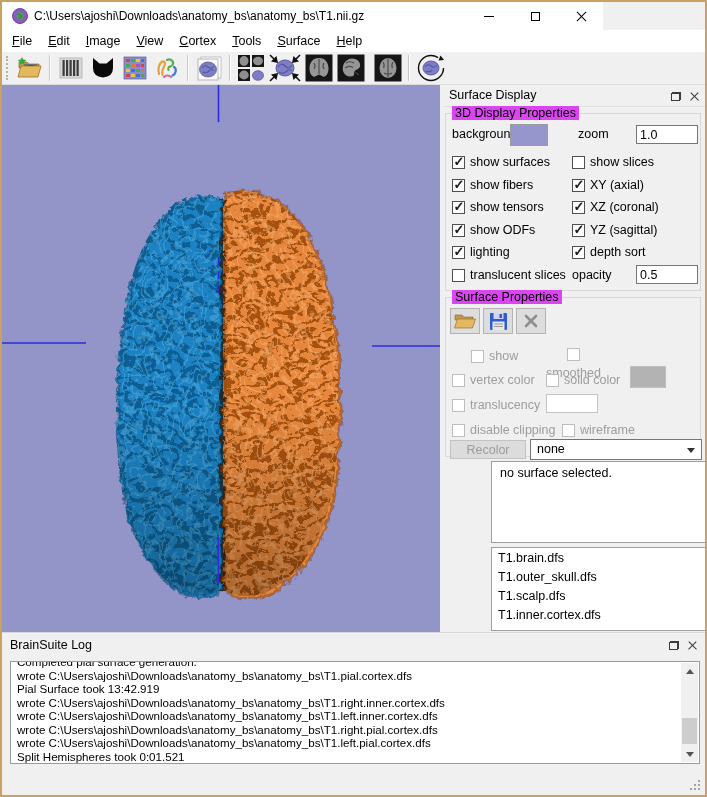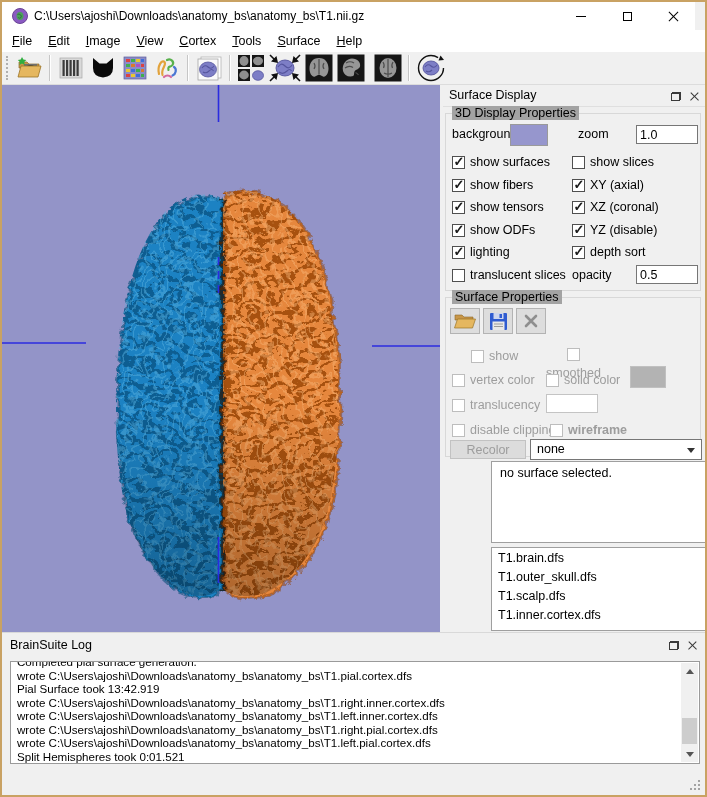--- a/index.html
+++ b/index.html
@@ -3,21 +3,21 @@
 <meta charset="utf-8">
 <style>
   html,body{margin:0;padding:0;background:#ffffff;}
   *{box-sizing:border-box;}
   #window{
     position:relative;width:707px;height:797px;
     border:2px solid #c9a263;background:#f0f0f0;
     font-family:"Liberation Sans",sans-serif;color:#000;overflow:hidden;
   }
   
-  .titlebar{position:absolute;left:0;top:0;width:693px;height:28px;background:#ffffff;}
+  .titlebar{position:absolute;left:0;top:0;width:601px;height:28px;background:#ffffff;}
   .appicon{position:absolute;left:10px;top:6px;width:16px;height:16px;}
   .wtitle{position:absolute;left:32px;top:0;height:28px;line-height:28px;font-size:12px;white-space:nowrap;}
   .wbtn{position:absolute;top:0;width:46px;height:28px;display:flex;align-items:center;justify-content:center;}
   .wbtn-min{right:91px;} .wbtn-max{right:45px;} .wbtn-close{right:-1px;}
   .glyph-min{width:10px;height:0;border-top:1px solid #000;display:block;}
   .glyph-max{width:9px;height:9px;border:1px solid #000;display:block;}
   .glyph-close{position:relative;width:11px;height:11px;display:block;}
   .glyph-close::before,.glyph-close::after{content:"";position:absolute;left:-1px;top:5px;width:13px;height:1px;background:#000;}
   .glyph-close::before{transform:rotate(45deg);} .glyph-close::after{transform:rotate(-45deg);}
   
@@ -37,21 +37,21 @@
   .dicon{position:absolute;top:4px;width:14px;height:14px;display:flex;align-items:center;justify-content:center;}
   
   .fl{position:relative;width:10px;height:9px;}
   .fl::before{content:"";position:absolute;right:0;top:0;width:7px;height:6px;border:1px solid #3a3a3a;}
   .fl::after{content:"";position:absolute;left:0;bottom:0;width:7px;height:6px;border:1px solid #3a3a3a;background:#f0f0f0;}
   .xx{position:relative;width:9px;height:9px;}
   .xx::before,.xx::after{content:"";position:absolute;left:-1px;top:4px;width:11px;height:1.4px;background:#3a3a3a;}
   .xx::before{transform:rotate(45deg);} .xx::after{transform:rotate(-45deg);}
   
   .group{position:absolute;border:1px solid #d8d8d8;background:#f0f0f0;}
-  .gtitle{position:absolute;top:-8px;left:6px;background:#a3a3a3;padding:0 3px;font-size:12.5px;white-space:nowrap;}
+  .gtitle{position:absolute;top:-8px;left:6px;background:#d946ef;padding:0 3px;font-size:12.5px;white-space:nowrap;}
   .cbrow{position:absolute;display:flex;align-items:center;gap:5px;font-size:12.5px;white-space:nowrap;height:16px;}
   .cb{width:13px;height:13px;border:1px solid #4f4f4f;background:#fff;position:relative;flex:none;}
   .cb.checked::after{content:"\2713";position:absolute;left:0.5px;top:-2.5px;font-size:13px;font-weight:bold;color:#1a1a1a;}
   .dis .cb{border-color:#bdbdbd;}
   .dis{color:#9d9d9d;}
   .tinput{position:absolute;border:1px solid #767676;background:#fff;font-size:12.5px;padding:0 3px;font-family:"Liberation Sans",sans-serif;}
   .swatch{position:absolute;border:1px solid #9a9a9a;}
   .sbtn{position:absolute;width:30px;height:26px;background:#dddddd;border:1px solid #b3b3b3;display:flex;align-items:center;justify-content:center;}
   .btn-recolor{position:absolute;background:#dcdcdc;border:1px solid #c2c2c2;color:#9d9d9d;font-size:12.5px;text-align:center;}
   .combo{position:absolute;background:#fff;border:1px solid #767676;font-size:12.5px;padding:1px 6px;line-height:16px;}
@@ -364,21 +364,21 @@
       <label class="cbrow" style="left:126px;top:63px;">
         <span class="cb checked"></span>
         <span>XY (axial)</span>
       </label>
       <label class="cbrow" style="left:126px;top:85px;">
         <span class="cb checked"></span>
         <span>XZ (coronal)</span>
       </label>
       <label class="cbrow" style="left:126px;top:108px;">
         <span class="cb checked"></span>
-        <span>YZ (disable)</span>
+        <span>YZ (sagittal)</span>
       </label>
       <label class="cbrow" style="left:126px;top:130px;">
         <span class="cb checked"></span>
         <span>depth sort</span>
       </label>
       <span style="position:absolute;left:126px;top:154px;font-size:12.5px;">opacity</span>
       <input class="tinput" style="left: 190px; top: 151px; width: 62px; height: 19px;" value="0.5">
     </div>
 
     <div class="group" style="left:2px;top:212px;width:256px;height:160px;">
@@ -425,21 +425,21 @@
       <span class="swatch" style="left: 184px; top: 68px; width: 36px; height: 22px; border-color: rgb(192, 192, 192); background-color: rgb(179, 179, 179);"></span>
       <label class="cbrow dis" style="left:6px;top:99px;">
         <span class="cb"></span>
         <span>translucency</span>
       </label>
       <input class="tinput" style="left: 100px; top: 96px; width: 52px; height: 19px; border-color: rgb(196, 196, 196);" value="">
       <label class="cbrow dis" style="left:6px;top:124px;">
         <span class="cb"></span>
         <span>disable clipping</span>
       </label>
-      <label class="cbrow dis" style="left:104px;top:124px;font-weight:bold;">
+      <label class="cbrow dis" style="left:116px;top:124px;">
         <span class="cb"></span>
         <span>wireframe</span>
       </label>
 
       <div class="btn-recolor" style="left:4px;top:142px;width:76px;height:19px;line-height:18px;">Recolor</div>
       <div class="combo" style="left:84px;top:141px;width:172px;height:21px;">
         <span>none</span>
         <span class="arr"></span>
       </div>
     </div>

